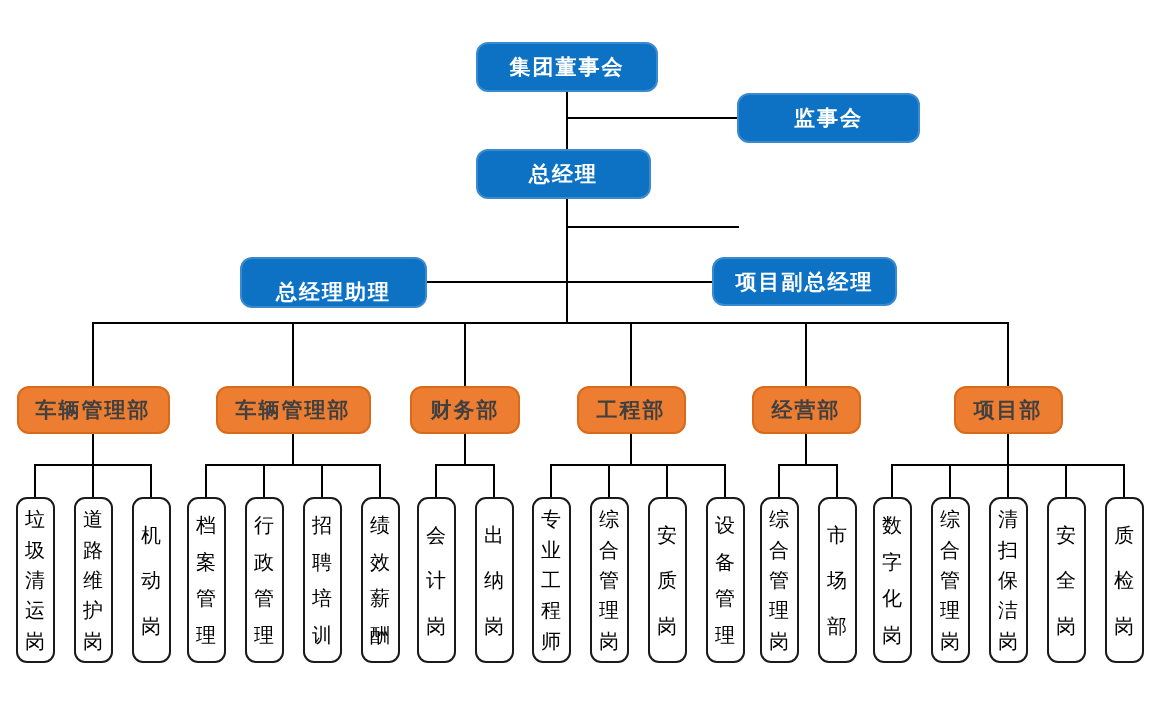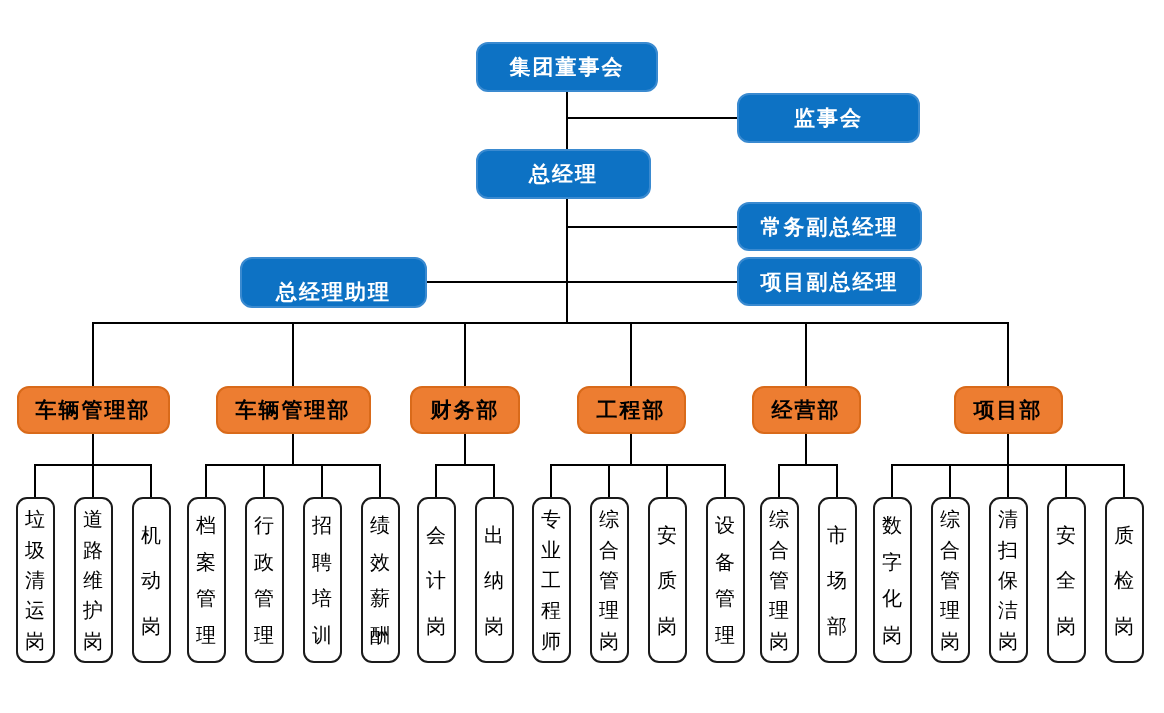--- a/index.html
+++ b/index.html
@@ -27,21 +27,21 @@
     background: var(--blue, #0d72c4);
     border: 2px solid var(--blue-border, #3a8ad0);
     color: #ffffff;
     font-size: 21px;
     font-weight: 600;
     letter-spacing: 2px;
   }
   .box.orange {
     background: var(--orange, #ed7d31);
     border: 2px solid var(--orange-border, #d96a1a);
-    color: #000000;
+    color: #404040;
     font-size: 21px;
     font-weight: 600;
     letter-spacing: 2px;
   }
   .box.pos {
     background: #ffffff;
     border: 2.5px solid var(--pos-border, #1a1a1a);
     color: #000000;
     border-radius: 11px;
   }
@@ -71,27 +71,24 @@
 
   <div class="box blue" style="left:476px; top:42px; width:182px; height:50px;">
     <span>集团董事会</span>
   </div>
   <div class="box blue" style="left:737px; top:93px; width:183px; height:50px;text-align:right;">
     <span>监事会</span>
   </div>
   <div class="box blue" style="left:476px; top:149px; width:175px; height:50px;">
     <span>总经理</span>
   </div>
-  <div class="box blue" style="left:737px; top:202px; width:185px; height:49px;">
-    <span>常务副总经理</span>
-  </div>
   <div class="box blue" style="left:240px; top:257px; width:187px; height:51px;align-items:flex-end;">
     <span>总经理助理</span>
   </div>
-  <div class="box blue" style="left:737px; top:257px; width:185px; height:49px;">
+  <div class="box blue" style="left:712px; top:257px; width:185px; height:49px;">
     <span>项目副总经理</span>
   </div>
 
   <div id="dynamic">
       <div class="line v" style="left:92px; top:322px; height:64px;"></div>
       <div class="box orange" style="left:16.5px; top:386px; width:153px; height:48px;">
         <span>车辆管理部</span>
       </div>
       <div class="line v" style="left:92px; top:434px; height:32px;"></div>
       <div class="line h" style="left:34px; top:464px; width:118px;"></div>

